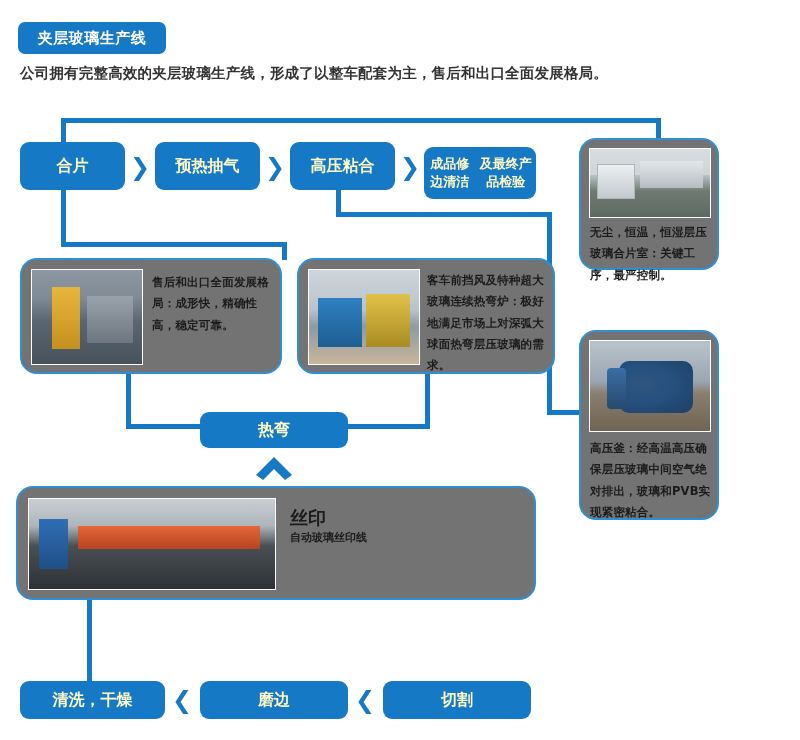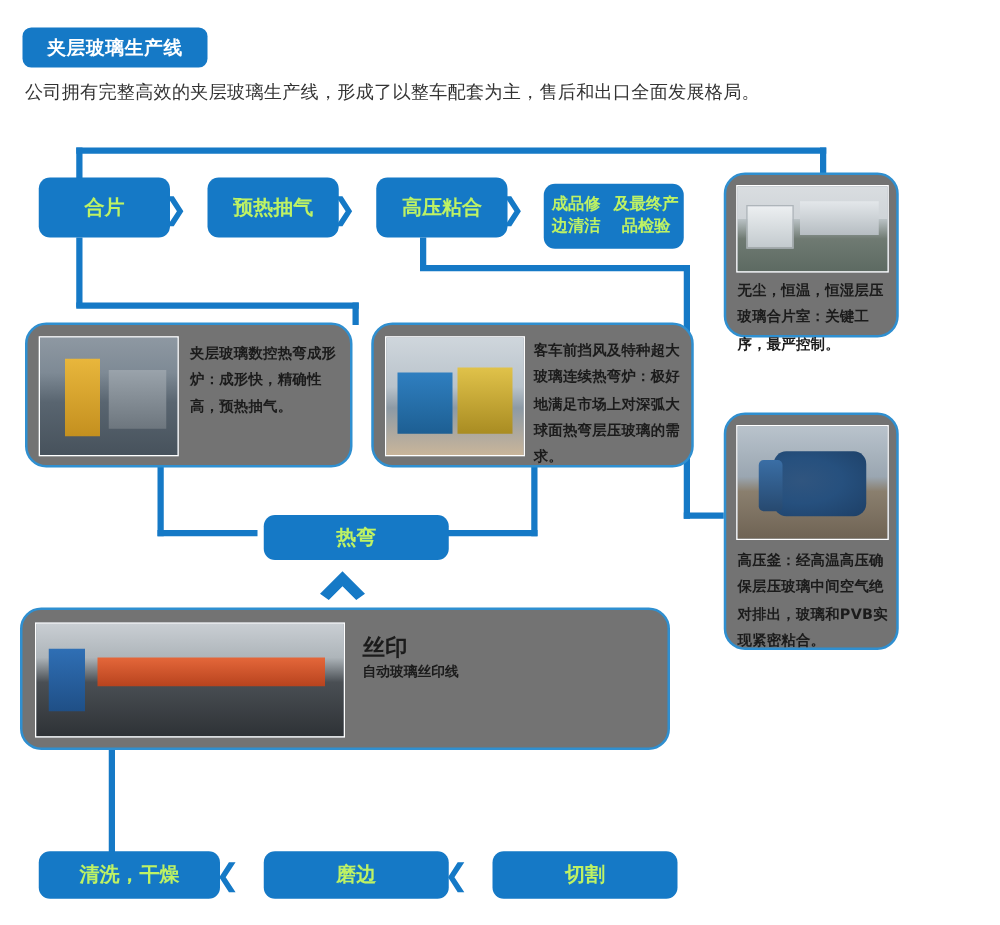--- a/index.html
+++ b/index.html
@@ -15,32 +15,32 @@
 
   
   .title-badge{
     position:absolute;left:18px;top:22px;width:148px;height:32px;
     background:#1579c6;border-radius:7px;
     display:flex;align-items:center;justify-content:center;
     color:#fff;font-size:15px;font-weight:bold;letter-spacing:.5px;
   }
   .intro{
     position:absolute;left:20px;top:64px;width:760px;
-    font-size:14.5px;font-weight:normal;color:#333;letter-spacing:.2px;
+    font-size:14.5px;font-weight:bold;color:#333;letter-spacing:.2px;
   }
 
   
   .line{position:absolute;background:#1579c6;}
 
   
   .pbox{
     position:absolute;background:#1579c6;border-radius:9px;
     display:flex;align-items:center;justify-content:center;
-    color:#bef264;font-weight:bold;text-align:center;
-    font-size:16px;line-height:1.35;margin-left:11px;
+    color:#fef9c3;font-weight:bold;text-align:center;
+    font-size:16px;line-height:1.35;
   }
   .pbox.small{font-size:13px;}
 
   
   .chev{position:absolute;color:#1579c6;font-weight:bold;line-height:1;}
 
   
   .card{
     position:absolute;background:#737373;
     border:2px solid #2f8fd0;border-radius:17px;
@@ -150,21 +150,21 @@
     <div class="photo" style="left:8px;top:8px;width:122px;height:70px;">
       <div class="scene s1"></div>
     </div>
     <div class="cap" style="left:9px;top:82px;width:122px;">无尘，恒温，恒湿层压玻璃合片室：关键工序，最严控制。</div>
   </div>
 
   <div class="card" style="left:20px;top:258px;width:262px;height:116px;">
     <div class="photo" style="left:9px;top:9px;width:112px;height:96px;">
       <div class="scene s2"></div>
     </div>
-    <div class="cap" style="left:130px;top:12px;width:124px;">夹层玻璃数控热弯成形炉：成形快，精确性高，预热抽气。</div>
+    <div class="cap" style="left:130px;top:12px;width:124px;">售后和出口全面发展格局：成形快，精确性高，稳定可靠。</div>
   </div>
 
   <div class="card" style="left:297px;top:258px;width:258px;height:116px;">
     <div class="photo" style="left:9px;top:9px;width:112px;height:96px;">
       <div class="scene s3"></div>
     </div>
     <div class="cap" style="left:128px;top:10px;width:122px;">客车前挡风及特种超大玻璃连续热弯炉：极好地满足市场上对深弧大球面热弯层压玻璃的需求。</div>
   </div>
 
   <div class="card" style="left:579px;top:330px;width:140px;height:190px;">

